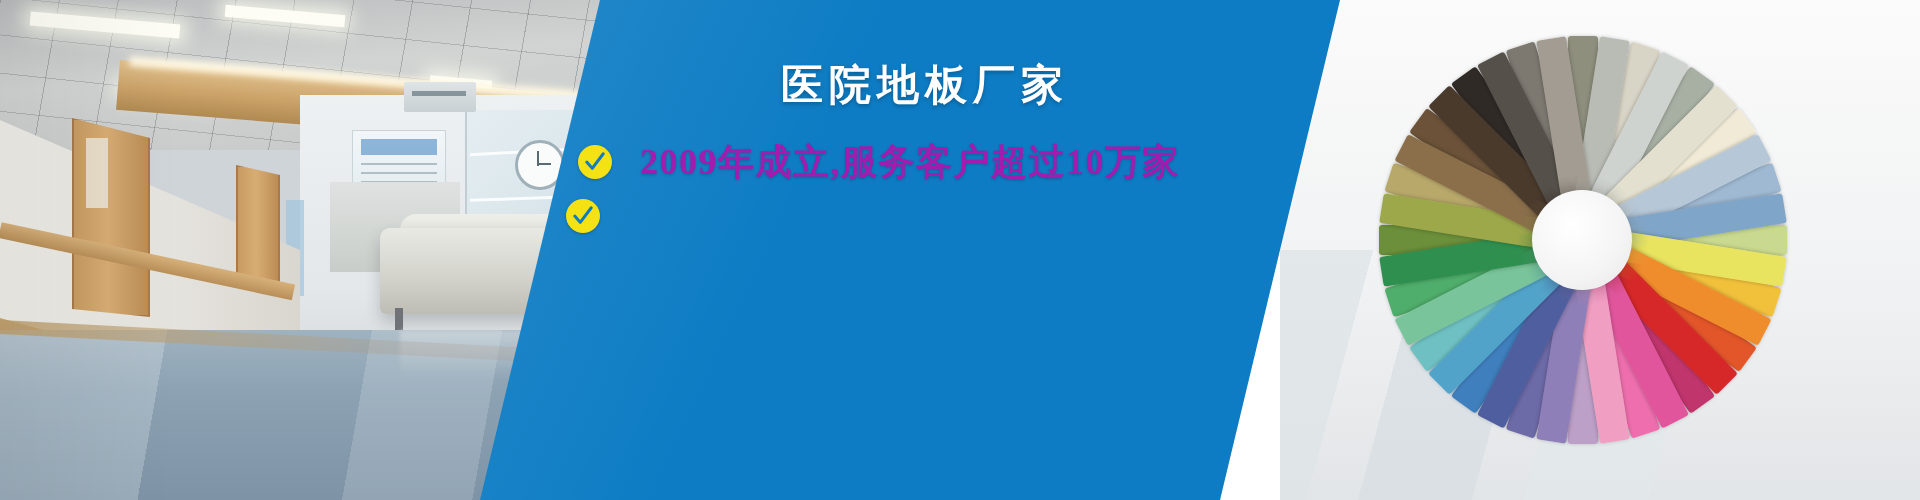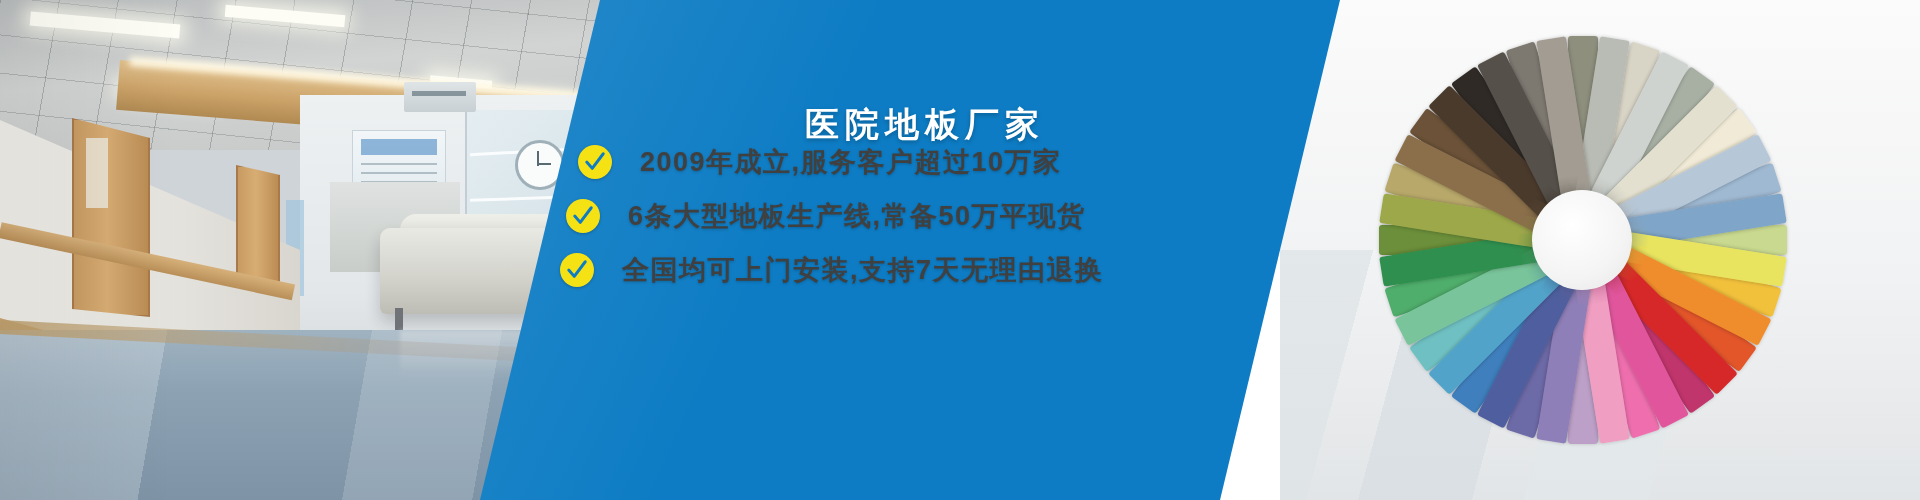--- a/index.html
+++ b/index.html
@@ -271,27 +271,26 @@
     left: 560px; top: 0;
     width: 700px; height: 500px;
   }
 
   .headline {
     position: absolute;
     left: 105px; top: 62px;
     width: 520px;
     text-align: center;
     color: #ffffff;
-    font-size: 34px;
+    font-size: 42px;
     font-weight: bold;
     letter-spacing: 6px;
     line-height: 1.1;
     text-shadow: 0 2px 4px rgba(0,0,0,.25);
     white-space: nowrap;
-    margin-top: 44px;
   }
 
   .bullets {
     position: absolute;
     left: 0; top: 135px;
     width: 700px;
   }
   .bullet-row {
     position: relative;
     height: 54px;
@@ -311,26 +310,27 @@
     background: #f5e215;
     box-shadow: 0 1px 3px rgba(0,0,0,.25);
   }
   .check-icon svg {
     position: absolute;
     left: 6px; top: 6px;
     width: 22px; height: 22px;
   }
   .bullet-text {
     margin-left: 28px;
-    color: #404040;
-    font-size: 27px;
+    color: #a21caf;
+    font-size: 36px;
     font-weight: bold;
     letter-spacing: 1.5px;
     white-space: nowrap;
     text-shadow: 0 1px 3px rgba(0,0,0,.22);
+    font-family: Liberation Serif, serif;
   }
 </style>
 </head>
 <body>
 
 <div id="banner">
 
   <div class="photo-left">
     <div class="c-ceiling"></div>
     <div class="c-ceil-grid"></div>
@@ -439,28 +439,19 @@
         <span class="bullet-text">2009年成立,服务客户超过10万家</span>
       </div>
 
 
       <div class="bullet-row r3">
         <span class="check-icon">
           <svg viewBox="0 0 24 24" aria-hidden="true">
             <path d="M3 12 L9 19 L21 3" fill="none" stroke="#0d7cc4" stroke-width="3.2" stroke-linecap="round" stroke-linejoin="round"></path>
           </svg>
         </span>
-        <span class="bullet-text">6条大型地板生产线,常备50万平现货</span>
       </div>
 
-      <div class="bullet-row r4">
-        <span class="check-icon">
-          <svg viewBox="0 0 24 24" aria-hidden="true">
-            <path d="M3 12 L9 19 L21 3" fill="none" stroke="#0d7cc4" stroke-width="3.2" stroke-linecap="round" stroke-linejoin="round"></path>
-          </svg>
-        </span>
-        <span class="bullet-text">全国均可上门安装,支持7天无理由退换</span>
-      </div>
 
     </div>
   </div>
 
 </div>
 
 </body></html>

